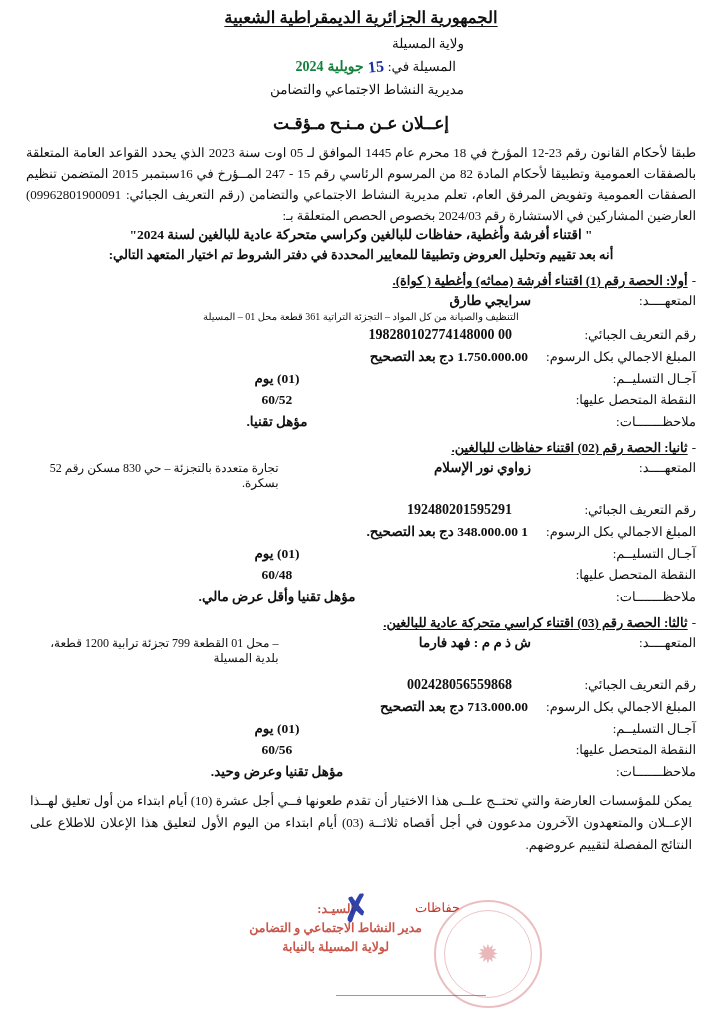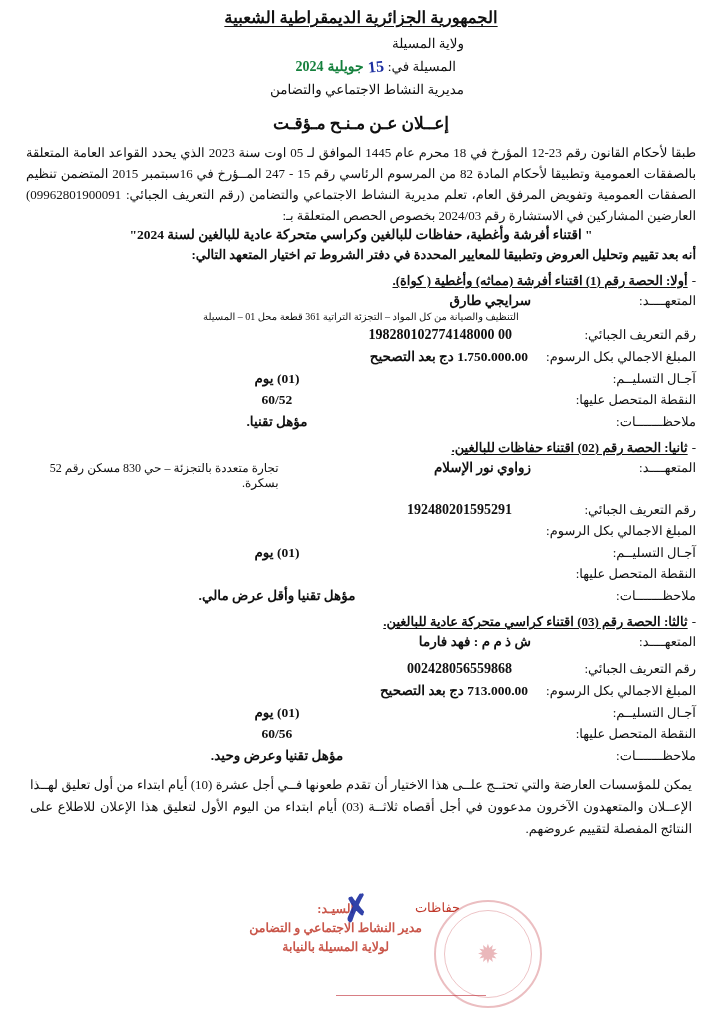--- a/index.html
+++ b/index.html
@@ -78,20 +78,21 @@
     margin:0 0 0 0;
     text-justify:inter-word;
   }
   .quote-line{
     text-align:center;
     font-weight:bold;
     font-size:13.5px;
     margin-top:0px;
   }
   .cond-line{
+    text-align:center;
     font-weight:bold;
     font-size:13px;
     margin-top:4px;
   }
   .row{
     display:flex;
     align-items:baseline;
     margin-top:3px;
     font-size:13px;
   }
@@ -297,41 +298,44 @@
     </div>
 
     <div class="small-gap"></div>
 
     <div class="num-row">
       <span class="num-lbl">رقم التعريف الجبائي:</span>
       <span class="num-val">192480201595291</span>
     </div>
     <div class="num-row">
       <span class="num-lbl">المبلغ الاجمالي بكل الرسوم:</span>
+      <span class="amount-val">1 348.000.00 دج  بعد التصحيح.</span>
     </div>
     <div class="num-row">
       <span class="num-lbl">آجـال التسليــم:</span>
       <span class="center-val">(01) يوم</span>
     </div>
     <div class="num-row">
       <span class="num-lbl">النقطة المتحصل عليها:</span>
+      <span class="center-val">60/48</span>
     </div>
     <div class="num-row">
       <span class="num-lbl">ملاحظـــــــات:</span>
       <span class="center-val">مؤهل تقنيا وأقل عرض مالي.</span>
     </div>
 
     <div class="lot-inline">
       <span>-</span>
       <span class="lot-title">ثالثا: الحصة رقم (03) اقتناء كراسي متحركة عادية للبالغين.</span>
     </div>
 
     <div class="row">
       <span class="lbl">المتعهــــد:</span>
       <span class="val">ش ذ م م : فهد فارما</span>
+      <span class="val normal">– محل 01  القطعة 799 تجزئة ترابية 1200 قطعة، بلدية المسيلة</span>
     </div>
 
     <div class="small-gap"></div>
 
     <div class="num-row">
       <span class="num-lbl">رقم التعريف الجبائي:</span>
       <span class="num-val">002428056559868</span>
     </div>
     <div class="num-row">
       <span class="num-lbl">المبلغ الاجمالي بكل الرسوم:</span>

